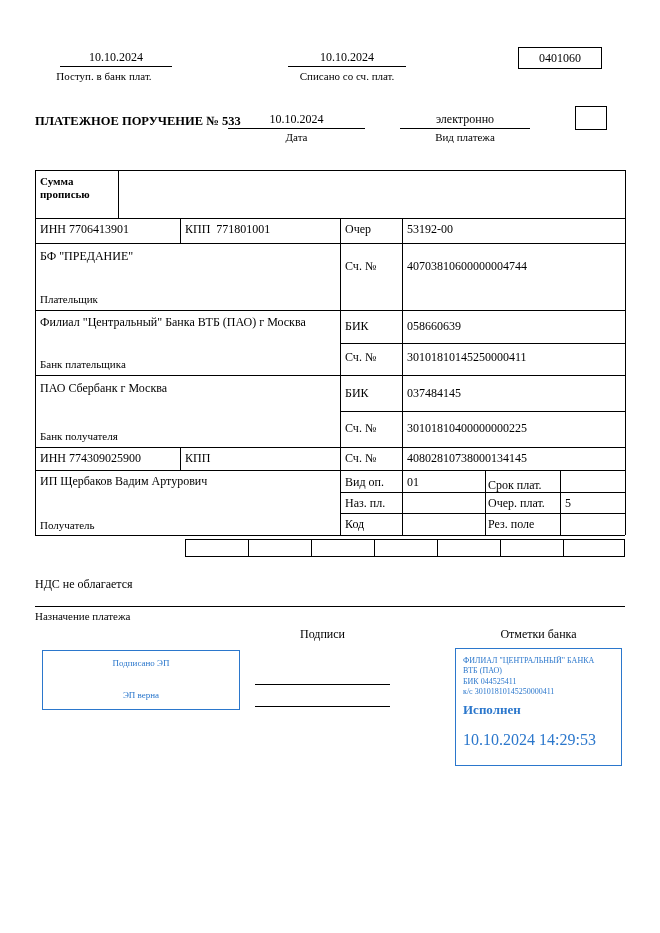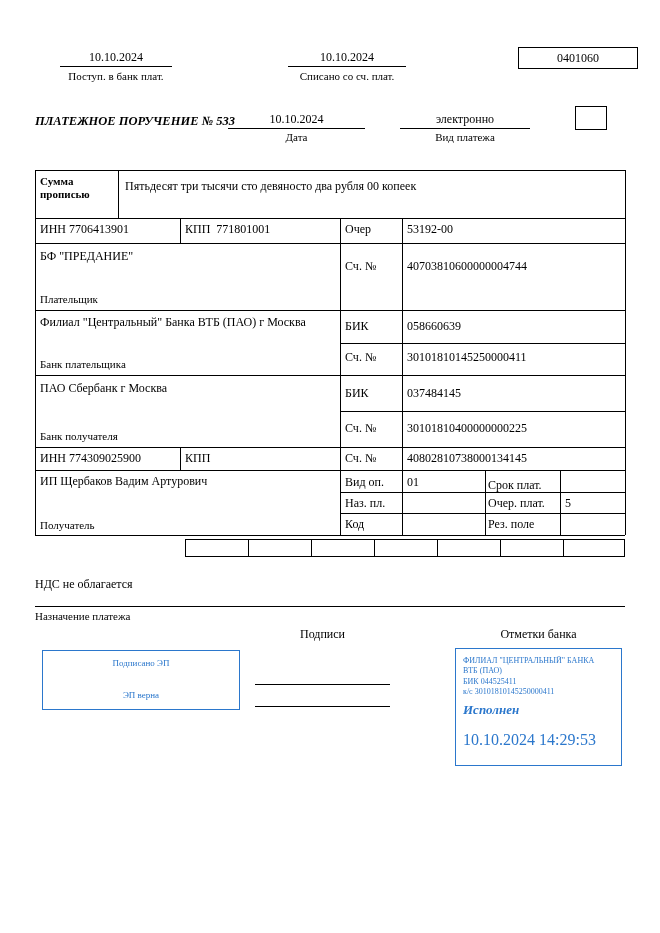--- a/index.html
+++ b/index.html
@@ -3,45 +3,45 @@
 <meta charset="utf-8">
 <style>
   * { margin:0; padding:0; box-sizing:border-box; }
   html, body { background:#ffffff; }
   .page { position:relative; width:660px; height:933px; background:#fff;
           font-family:"Liberation Serif", serif; font-size:12px; color:#000; overflow:hidden; }
   .txt  { position:absolute; line-height:14px; white-space:nowrap; }
   .wrap { white-space:normal;font-weight:bold; }
   .ctr  { text-align:center; }
   .sm   { font-size:11px; line-height:13px; }
-  .b    { font-weight:bold;font-style:italic; }
+  .b    { font-weight:bold; }
   .fs8  { font-size:8px;  line-height:10px; }
   .fs9  { font-size:9px;  line-height:11px; }
   .fs10 { font-size:16px; line-height:12px; }
   .fs13 { font-size:13px; line-height:15px; }
   .hl   { position:absolute; height:1px; background:#000; }
   .vl   { position:absolute; width:1px;  background:#000; }
   .box  { position:absolute; border:1px solid #000; }
   .blue    { color:var(--stamp-blue,#2b77cc); }
   .bluebox { position:absolute; border:1px solid var(--stamp-blue,#2b77cc); }
 </style>
 </head>
 <body>
 
 <div class="page">
 
   <div class="txt ctr" style="left:60px;top:50px;width:112px">10.10.2024</div>
   <div class="hl" style="left:60px;top:66px;width:112px"></div>
-  <div class="txt ctr sm" style="left:60px;top:70px;width:112px">Поступ. в банк плат.</div>
+  <div class="txt ctr sm" style="left:48px;top:70px;width:112px">Поступ. в банк плат.</div>
 
   <div class="txt ctr" style="left:288px;top:50px;width:118px">10.10.2024</div>
   <div class="hl" style="left:288px;top:66px;width:118px"></div>
   <div class="txt ctr sm" style="left:288px;top:70px;width:118px">Списано со сч. плат.</div>
 
-  <div class="box" style="left:518px;top:47px;width:120px;height:22px">
+  <div class="box" style="left:518px;top:47px;width:84px;height:22px">
     <div class="txt ctr" style="left:0;top:3px;width:100%">0401060</div>
   </div>
 
   <div class="txt b" style="left:35px;top:114px;font-size:12.5px">ПЛАТЕЖНОЕ ПОРУЧЕНИЕ № 533</div>
   <div class="txt ctr" style="left:228px;top:112px;width:137px">10.10.2024</div>
   <div class="hl" style="left:228px;top:128px;width:137px"></div>
   <div class="txt ctr sm" style="left:228px;top:131px;width:137px">Дата</div>
   <div class="txt ctr" style="left:400px;top:112px;width:130px">электронно</div>
   <div class="hl" style="left:400px;top:128px;width:130px"></div>
   <div class="txt ctr sm" style="left:400px;top:131px;width:130px">Вид платежа</div>
@@ -63,21 +63,20 @@
   <div class="vl" style="left:625px;top:170px;height:365px"></div>
   <div class="vl" style="left:118px;top:170px;height:48px"></div>
   <div class="vl" style="left:340px;top:218px;height:317px"></div>
   <div class="vl" style="left:402px;top:218px;height:317px"></div>
   <div class="vl" style="left:180px;top:218px;height:25px"></div>
   <div class="vl" style="left:180px;top:447px;height:23px"></div>
   <div class="vl" style="left:485px;top:470px;height:65px"></div>
   <div class="vl" style="left:560px;top:470px;height:65px"></div>
 
   <div class="txt sm wrap" style="left:40px;top:175px;width:72px">Сумма прописью</div>
-  <div class="txt" style="left:125px;top:179px">Пятьдесят три тысячи сто девяносто два рубля 00 копеек</div>
 
   <div class="txt" style="left:40px;top:222px">ИНН 7706413901</div>
   <div class="txt" style="left:185px;top:222px">КПП&nbsp;&nbsp;771801001</div>
   <div class="txt" style="left:345px;top:222px">Очер</div>
   <div class="txt" style="left:407px;top:222px">53192-00</div>
 
   <div class="txt" style="left:40px;top:249px">БФ "ПРЕДАНИЕ"</div>
   <div class="txt sm" style="left:40px;top:293px">Плательщик</div>
   <div class="txt" style="left:345px;top:259px">Сч. №</div>
   <div class="txt" style="left:407px;top:259px">40703810600000004744</div>

